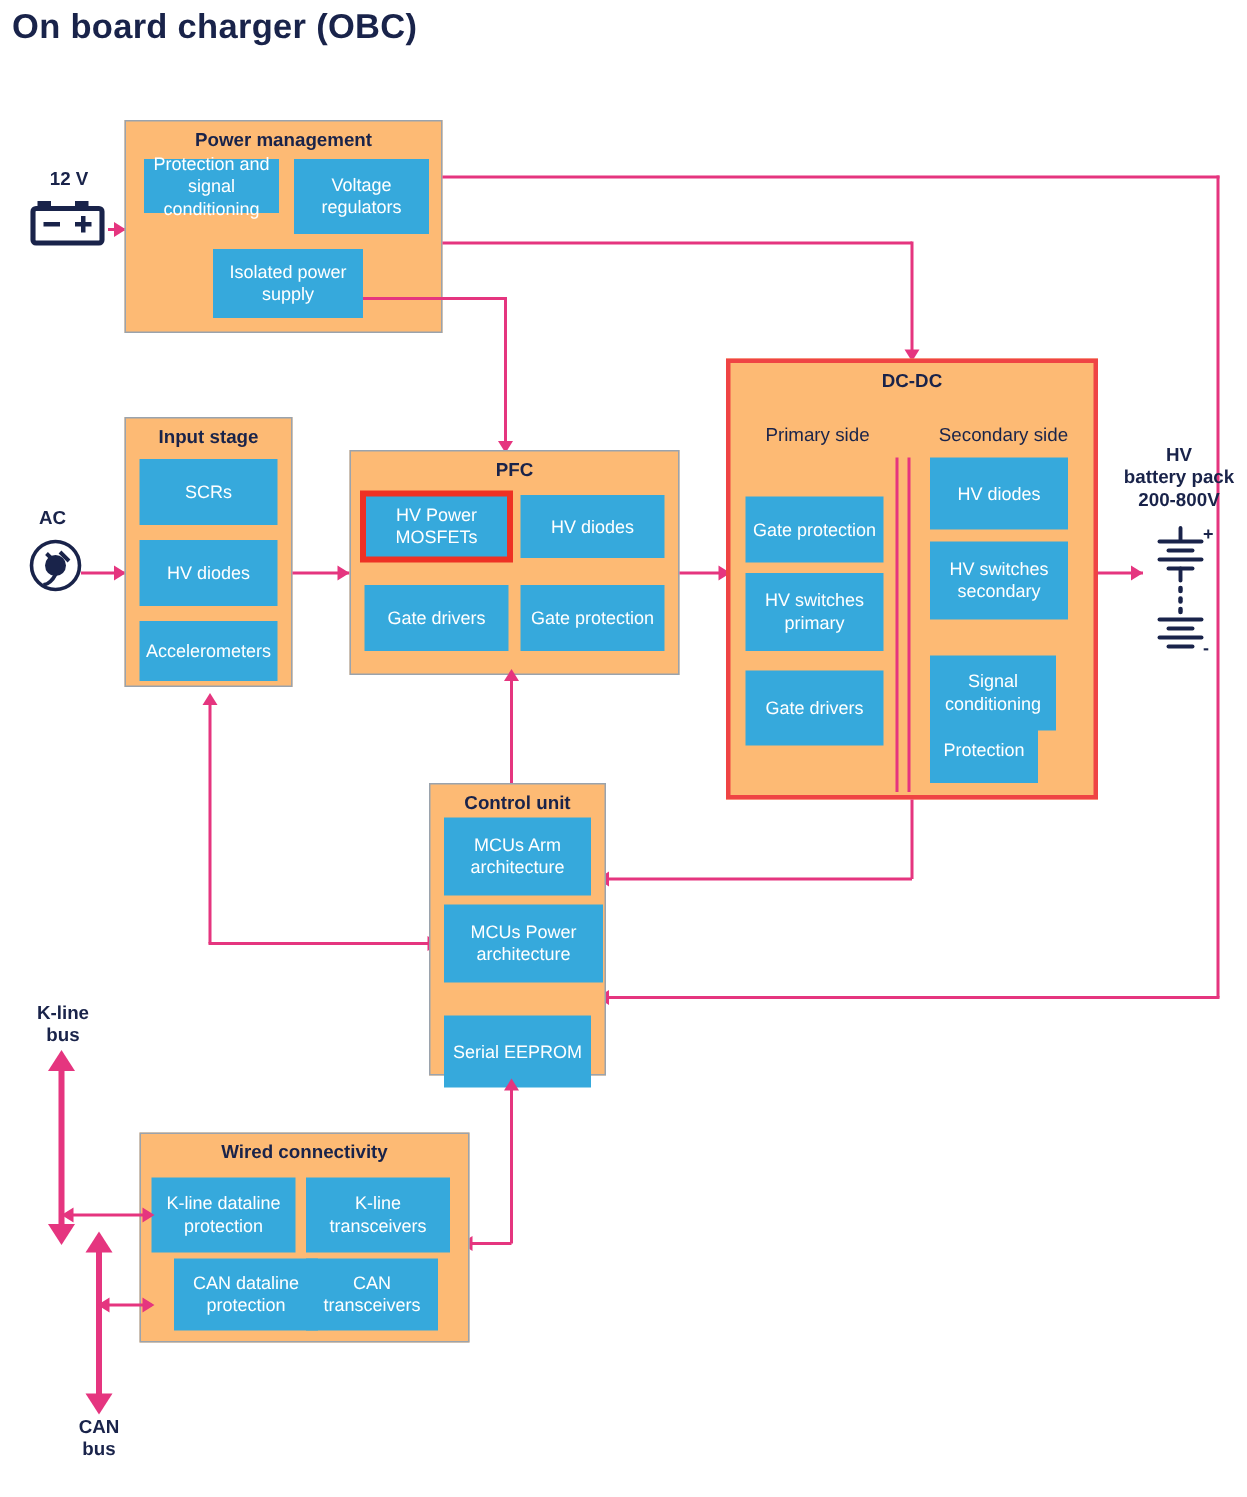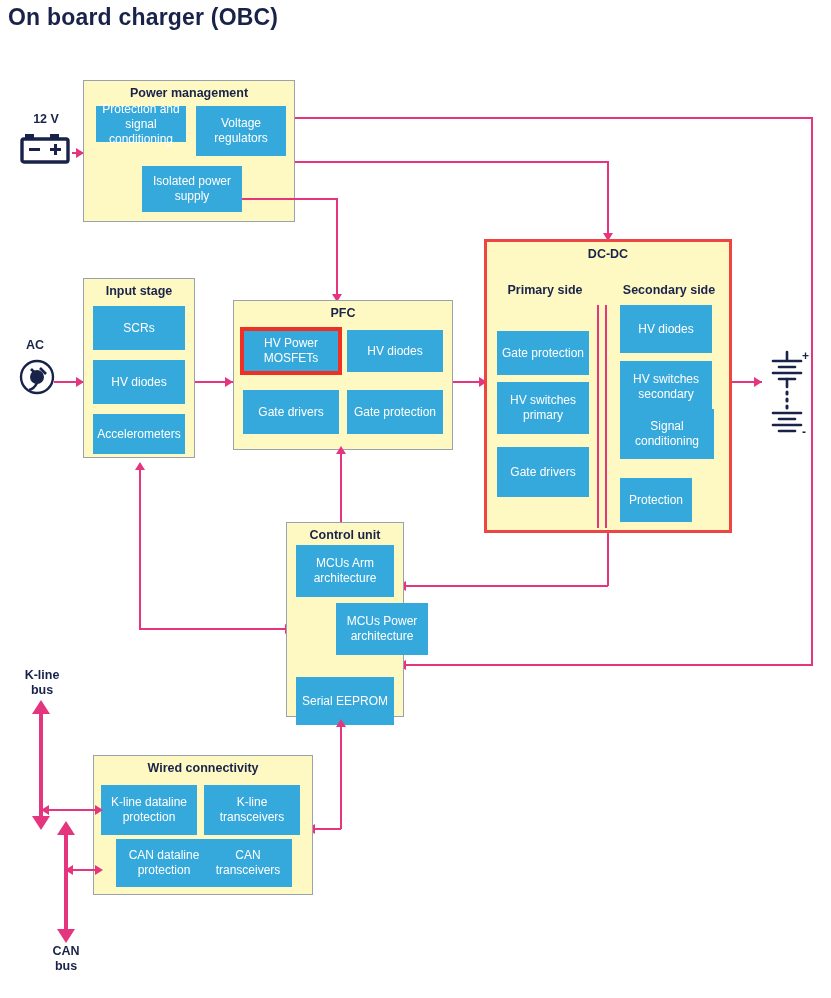--- a/index.html
+++ b/index.html
@@ -11,33 +11,33 @@
   #stage{position:absolute;left:0;top:0;width:831px;height:998px;}
 
   
   .page-title{
     position:absolute;left:8px;top:4px;
     font-size:23px;font-weight:bold;color:#19234a;letter-spacing:.2px;
   }
 
   
   .group{
-    position:absolute;border:1.4px solid #9aa3ad;background:#fef9c3;
+    position:absolute;border:1.4px solid #9aa3ad;background:#fdba74;
     box-sizing:border-box;
   }
   .group-title{
     position:absolute;left:0;right:0;top:5px;text-align:center;
     font-size:12.5px;font-weight:bold;color:#19234a;
   }
   
   .group.hl{border:3px solid #ef4444;}
 
   .sub-title{
     position:absolute;text-align:center;font-size:12.5px;
-    font-weight:bold;color:#19234a;
+    font-weight:normal;color:#19234a;
   }
 
   
   .blk{
     position:absolute;background:#36a9dc;color:#ffffff;
     display:flex;align-items:center;justify-content:center;text-align:center;
     font-size:12px;line-height:15px;box-sizing:border-box;padding:1px 2px;
   }
   .blk.red{outline:4px solid #ee3124;outline-offset:-1px;}
 
@@ -187,34 +187,39 @@
   <div class="blk" style="left:497px;top:447px;width:92px;height:50px;">
     <span>Gate drivers</span>
   </div>
 
   <div class="blk" style="left:620px;top:305px;width:92px;height:48px;">
     <span>HV diodes</span>
   </div>
   <div class="blk" style="left:620px;top:361px;width:92px;height:52px;">
     <span>HV switches secondary</span>
   </div>
-  <div class="blk" style="left:620px;top:409px;width:94px;height:50px;">
+  <div class="blk" style="left:620px;top:437px;width:84px;height:50px;">
     <span>Signal conditioning</span>
   </div>
   <div class="blk" style="left:620px;top:478px;width:72px;height:44px;">
     <span>Protection</span>
   </div>
 
   <div class="ln h" style="left:732px;top:381px;width:30px;"></div>
   <div class="arw r" style="left:754px;top:377px;"></div>
 
   <div class="ln v" style="left:607px;top:533px;height:53px;"></div>
   <div class="ln h" style="left:404px;top:585px;width:204px;"></div>
   <div class="arw l" style="left:398px;top:581px;"></div>
 
+  <div class="ilabel" style="left:742px;top:296px;width:88px;">
+    <div>HV</div>
+    <div>battery pack</div>
+    <div>200-800V</div>
+  </div>
   <div class="icon" style="left:760px;top:348px;">
     <svg width="54" height="90" viewBox="0 0 54 90">
       <g stroke="#19234a" stroke-width="2.6" fill="none" stroke-linecap="round">
         <line x1="27" y1="4" x2="27" y2="12"></line>
         <line x1="13" y1="13" x2="41" y2="13"></line>
         <line x1="19" y1="19" x2="35" y2="19"></line>
         <line x1="13" y1="25" x2="41" y2="25"></line>
         <line x1="19" y1="31" x2="35" y2="31"></line>
         <line x1="27" y1="31" x2="27" y2="39"></line>
         <line x1="27" y1="44" x2="27" y2="46" stroke-width="3"></line>
@@ -229,21 +234,21 @@
       <text x="42" y="88" font-family="Liberation Sans, sans-serif" font-size="12" font-weight="bold" fill="#19234a">-</text>
     </svg>
   </div>
 
   <div class="group" style="left:286px;top:522px;width:118px;height:195px;">
     <div class="group-title">Control unit</div>
   </div>
   <div class="blk" style="left:296px;top:545px;width:98px;height:52px;">
     <span>MCUs Arm architecture</span>
   </div>
-  <div class="blk" style="left:296px;top:603px;width:92px;height:52px;margin-left:40px;">
+  <div class="blk" style="left:296px;top:603px;width:106px;height:52px;">
     <span>MCUs Power architecture</span>
   </div>
   <div class="blk" style="left:296px;top:661px;width:98px;height:48px;margin-top:16px;">
     <span>Serial EEPROM</span>
   </div>
 
   <div class="ln v" style="left:340px;top:726px;height:103px;"></div>
   <div class="ln h" style="left:313px;top:828px;width:28px;"></div>
   <div class="arw u" style="left:336px;top:719px;"></div>
   <div class="arw l" style="left:307px;top:824px;"></div>

